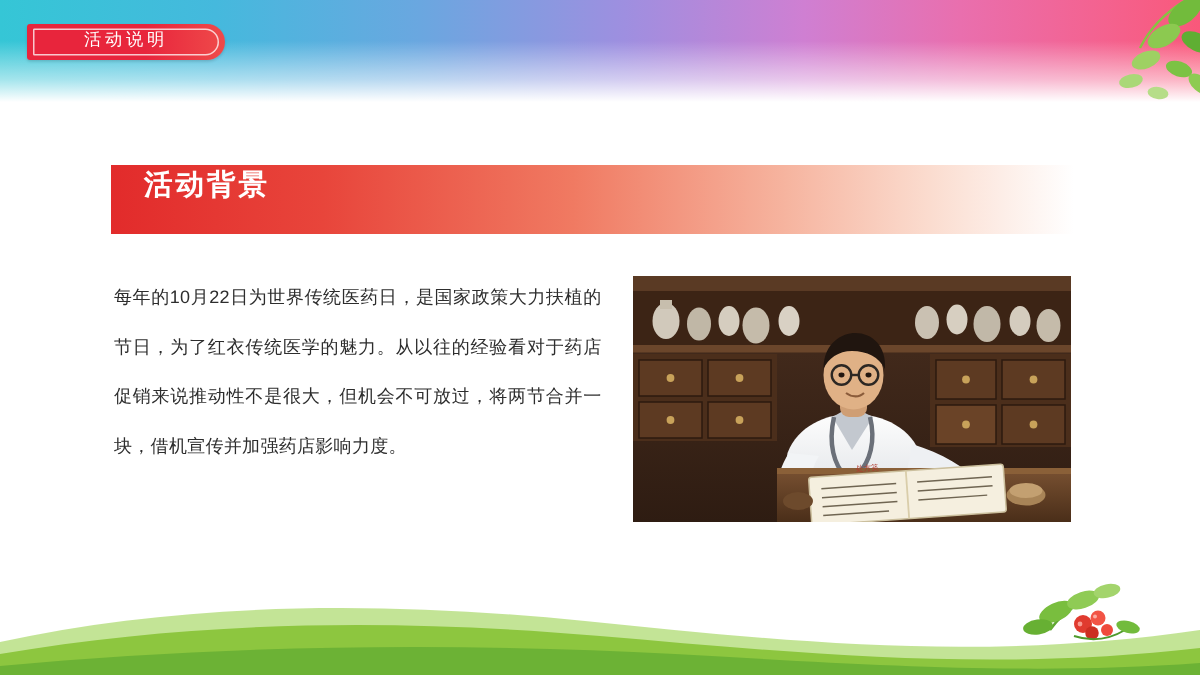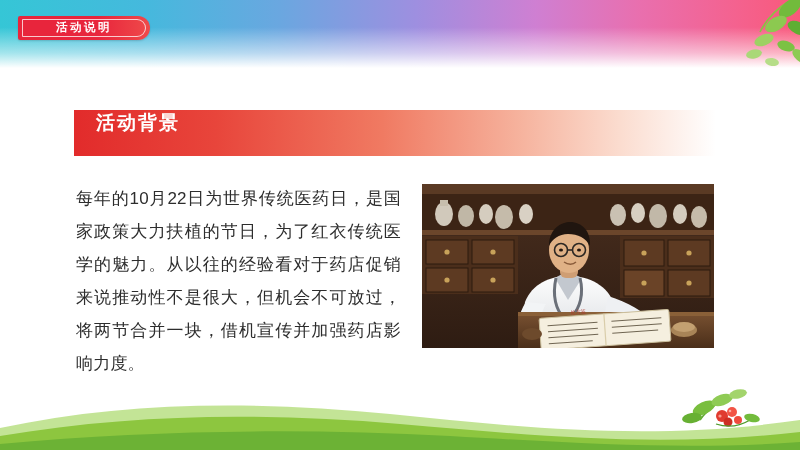--- a/index.html
+++ b/index.html
@@ -55,21 +55,21 @@
     left: 4px; top: 3px;
     right: 4px; bottom: 3px;
     border: 1px solid rgba(255,255,255,.75);
     border-radius: 1px 10px 10px 1px;
     pointer-events: none;
   }
   .ribbon-text {
     position: relative;
     color: #ffffff;
     font-size: 11.5px;
-    font-weight: bold;
+    font-weight: normal;
     letter-spacing: 2.5px;
     line-height: 1;
     white-space: nowrap;
   }
 
   
   .leaves-top {
     position: absolute;
     right: -4px; top: -6px;
     width: 110px; height: 95px;
@@ -91,21 +91,21 @@
     letter-spacing: 2px;
     margin-left: 22px;
   }
 
   
   .body-text {
     position: absolute;
     left: 76px; top: 182px;
     width: 325px;
     color: #2d2d2d;
-    font-size: 17px;
+    font-size: 12px;
     line-height: 33px;
     letter-spacing: .2px;
     text-align: justify;
   }
 
   
   .photo {
     position: absolute;
     left: 422px; top: 184px;
     width: 292px; height: 164px;

